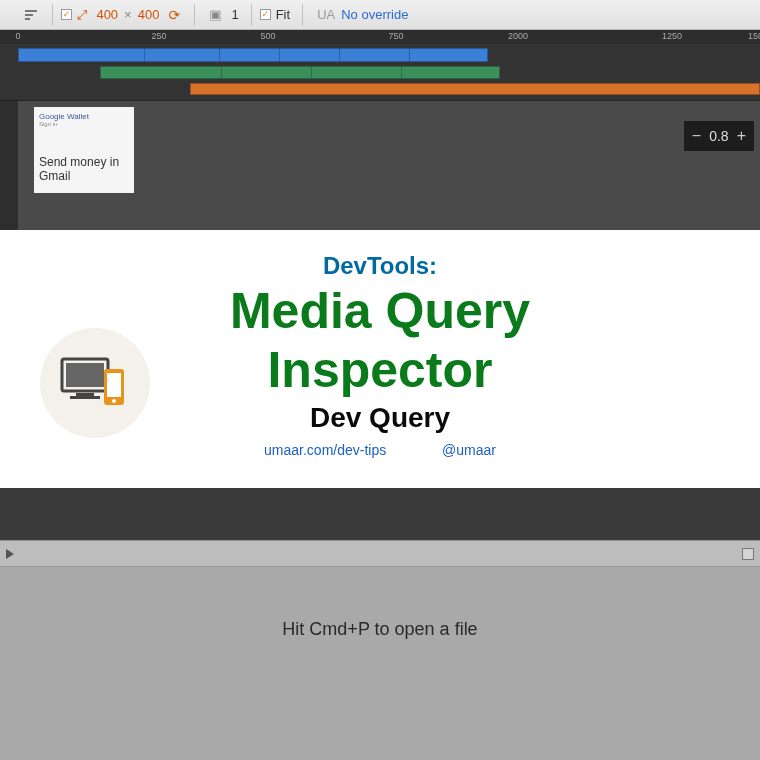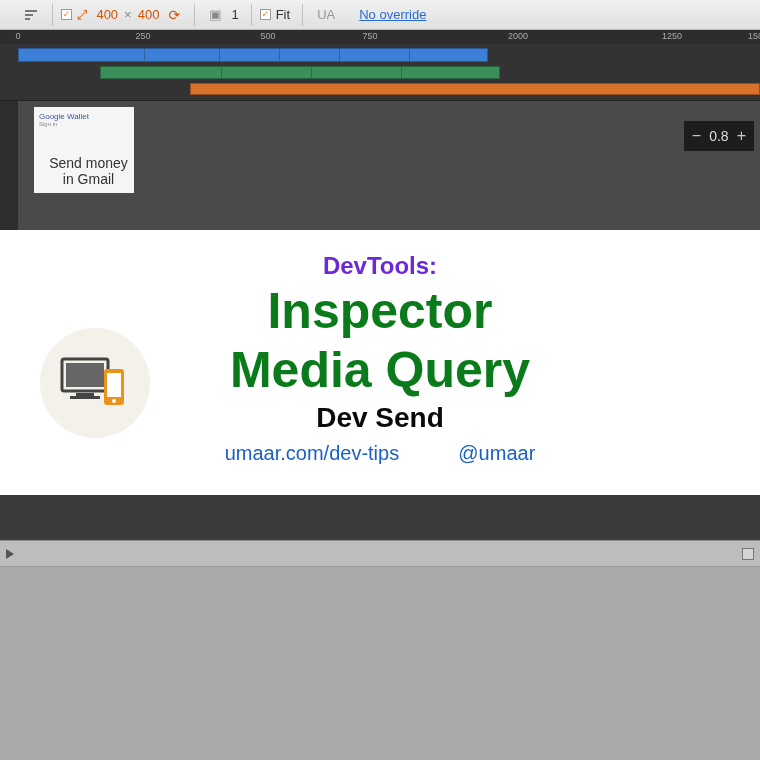--- a/index.html
+++ b/index.html
@@ -54,21 +54,21 @@
     color: #d35400;
     font-weight: 500;
     padding: 0 3px;
   }
   .toolbar .times { color: #888; padding: 0 3px; }
   .toolbar .swap { color: #d35400; margin: 0 6px; font-size: 14px; }
   .toolbar .screenshot { color: #888; margin: 0 6px; font-size: 13px; }
   .toolbar .pixel { color: #333; padding: 0 4px; }
   .toolbar .fit-label { color: #333; margin-right: 4px; }
   .toolbar .ua-label { color: #999; margin-left: 6px; }
-  .toolbar .ua-value { color: #2b6cd4; margin-left: 24px; text-decoration: underline; }
+  .toolbar .ua-value { color: #2b6cd4; margin-left: 6px; }
   .toolbar .start-pad { width: 18px; }
 
   
   .ruler {
     height: 14px;
     background: #2d2d2d;
     position: relative;
     color: #aaa;
     font-size: 9px;
   }
@@ -124,53 +124,53 @@
     left: 34px;
     top: 6px;
     width: 100px;
     height: 86px;
     background: #f5f5f5;
     font-size: 7px;
     color: #555;
     padding: 5px;
   }
   .preview .page-thumb .gw { color: #3b5998; font-size:8px; font-weight:500; }
-  .preview .page-thumb .send { text-align:center; margin-top:28px; font-size:14px; color:#333;margin-left:9px; }
+  .preview .page-thumb .send { margin-top:28px; font-size:12px; color:#333; }
 
   
   .overlay-card {
     position: absolute;
     left: 0;
     top: 230px;
     width: 760px;
     background: #fff;
     padding: 22px 30px 30px 30px;
     text-align: center;
   }
   .overlay-card .subtitle {
-    color: #6d28d9;
+    color: #0369a1;
     font-weight: 700;
     font-size: 24px;
   }
   .overlay-card .title {
     color: #0a7a1a;
     font-weight: 700;
     font-size: 50px;
     line-height: 1.1;
     margin: 4px 0 2px 0;
   }
   .overlay-card .tips {
     color: #0a0a0a;
     font-weight: 700;
     font-size: 28px;
     margin-top: 4px;
   }
   .overlay-card .links {
     margin-top: 8px;
-    font-size: 20px;
+    font-size: 14px;
     color: #1b5fc7;
   }
   .overlay-card .links .gap { display:inline-block; width:48px; }
 
   .overlay-icon {
     position: absolute;
     left: 40px;
     top: 328px;
     width: 110px;
     height: 110px;
@@ -243,23 +243,23 @@
   <div class="sep"></div>
   <span class="checkbox">✓</span>
   <span class="fit-label">Fit</span>
   <div class="sep"></div>
   <span class="ua-label">UA</span>
   <span class="ua-value">No override</span>
 </div>
 
 <div class="ruler">
   <span class="tick" style="left:18px">0</span>
-  <span class="tick" style="left:143px">250</span>
+  <span class="tick" style="left:159px">250</span>
   <span class="tick" style="left:268px">500</span>
-  <span class="tick" style="left:370px">750</span>
+  <span class="tick" style="left:396px">750</span>
   <span class="tick" style="left:518px">2000</span>
   <span class="tick" style="left:672px">1250</span>
   <span class="tick" style="left:758px">1500</span>
 </div>
 
 <div class="mq-area">
   <div class="mq-bar mq-blue" style="left:18px; width:470px; top:4px;">
     <div class="mq-seg" style="left:125px"></div>
     <div class="mq-seg" style="left:200px"></div>
     <div class="mq-seg" style="left:260px"></div>
@@ -283,23 +283,23 @@
   </div>
   <div class="zoom-ctrl">
     <span class="zbtn">−</span>
     <span>0.8</span>
     <span class="zbtn">+</span>
   </div>
 </div>
 
 <div class="overlay-card">
   <div class="subtitle">DevTools:</div>
+  <div class="title">Media Query</div>
   <div class="title">Inspector</div>
-  <div class="title">Media Query</div>
-  <div class="tips">Dev Send</div>
+  <div class="tips">Dev Query</div>
   <div class="links">
     <span>umaar.com/dev-tips</span>
     <span class="gap"></span>
     <span>@umaar</span>
   </div>
 </div>
 
 <div class="overlay-icon">
   <svg width="70" height="56" viewBox="0 0 70 56">
     <rect x="2" y="4" width="46" height="32" rx="2" fill="none" stroke="#444" stroke-width="3"></rect>
@@ -310,13 +310,14 @@
     <rect x="47" y="18" width="14" height="24" fill="#fff"></rect>
     <circle cx="54" cy="46" r="2" fill="#fff"></circle>
   </svg>
 </div>
 
 <div class="bottom-panel">
   <div class="tabbar">
     <div class="play"></div>
     <div class="win-ctrl"></div>
   </div>
+  <div class="hint">Hit Cmd+P to open a file</div>
 </div>
 
 </body></html>

